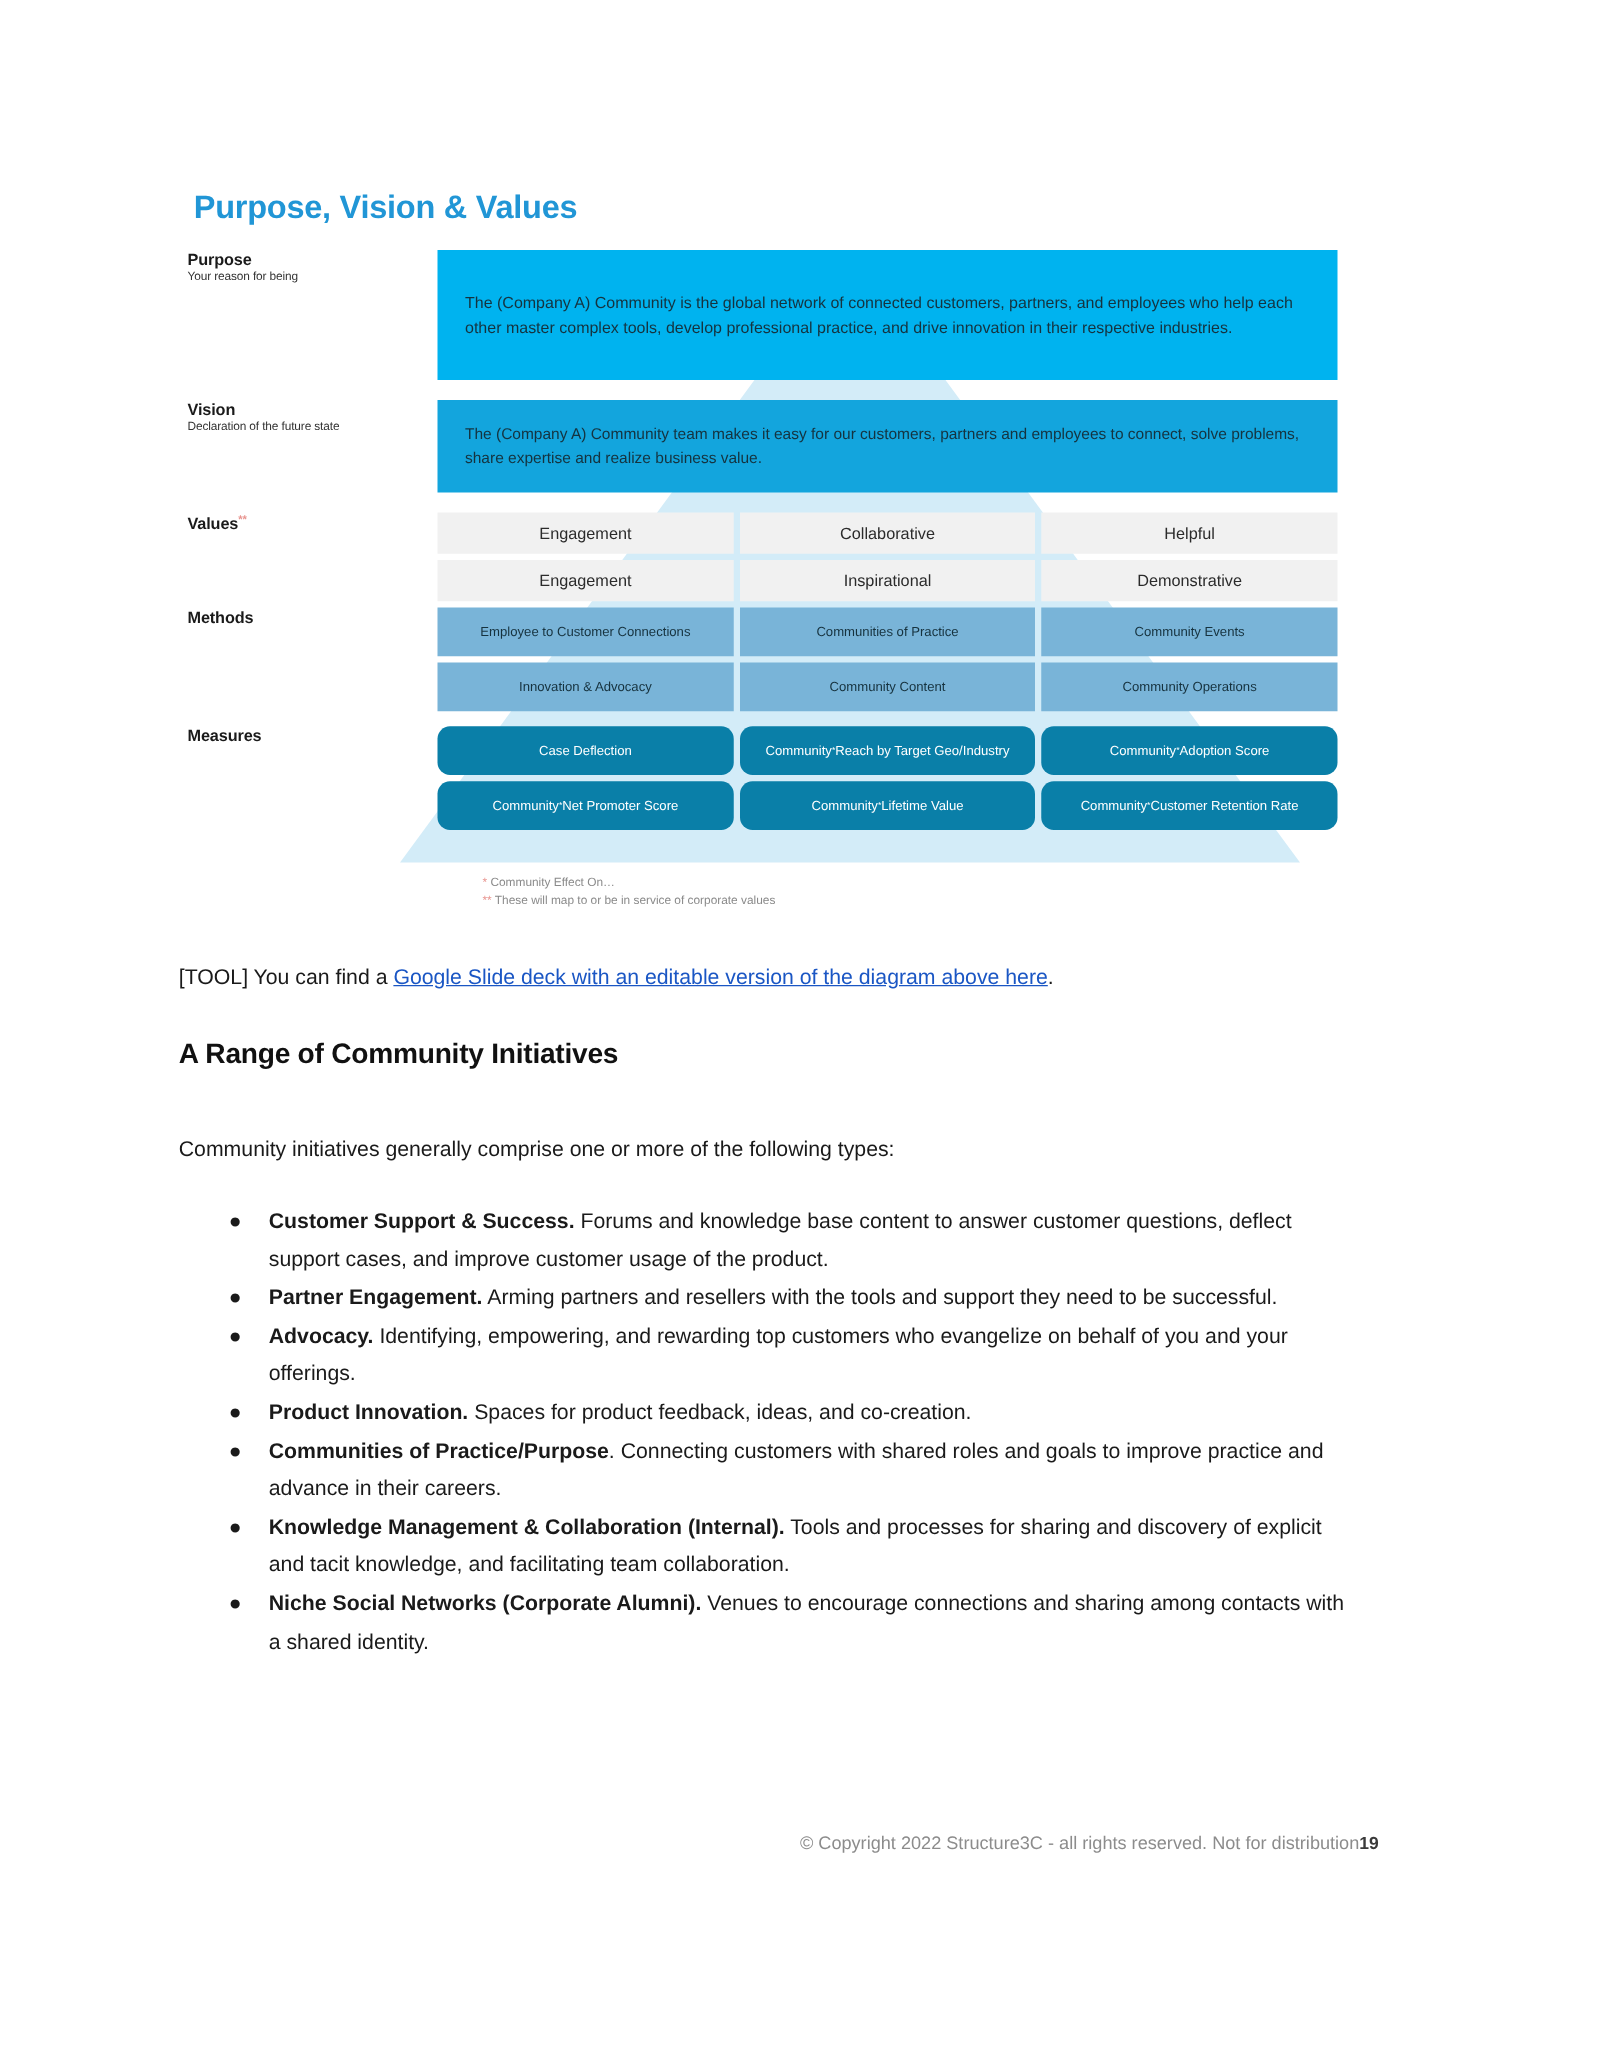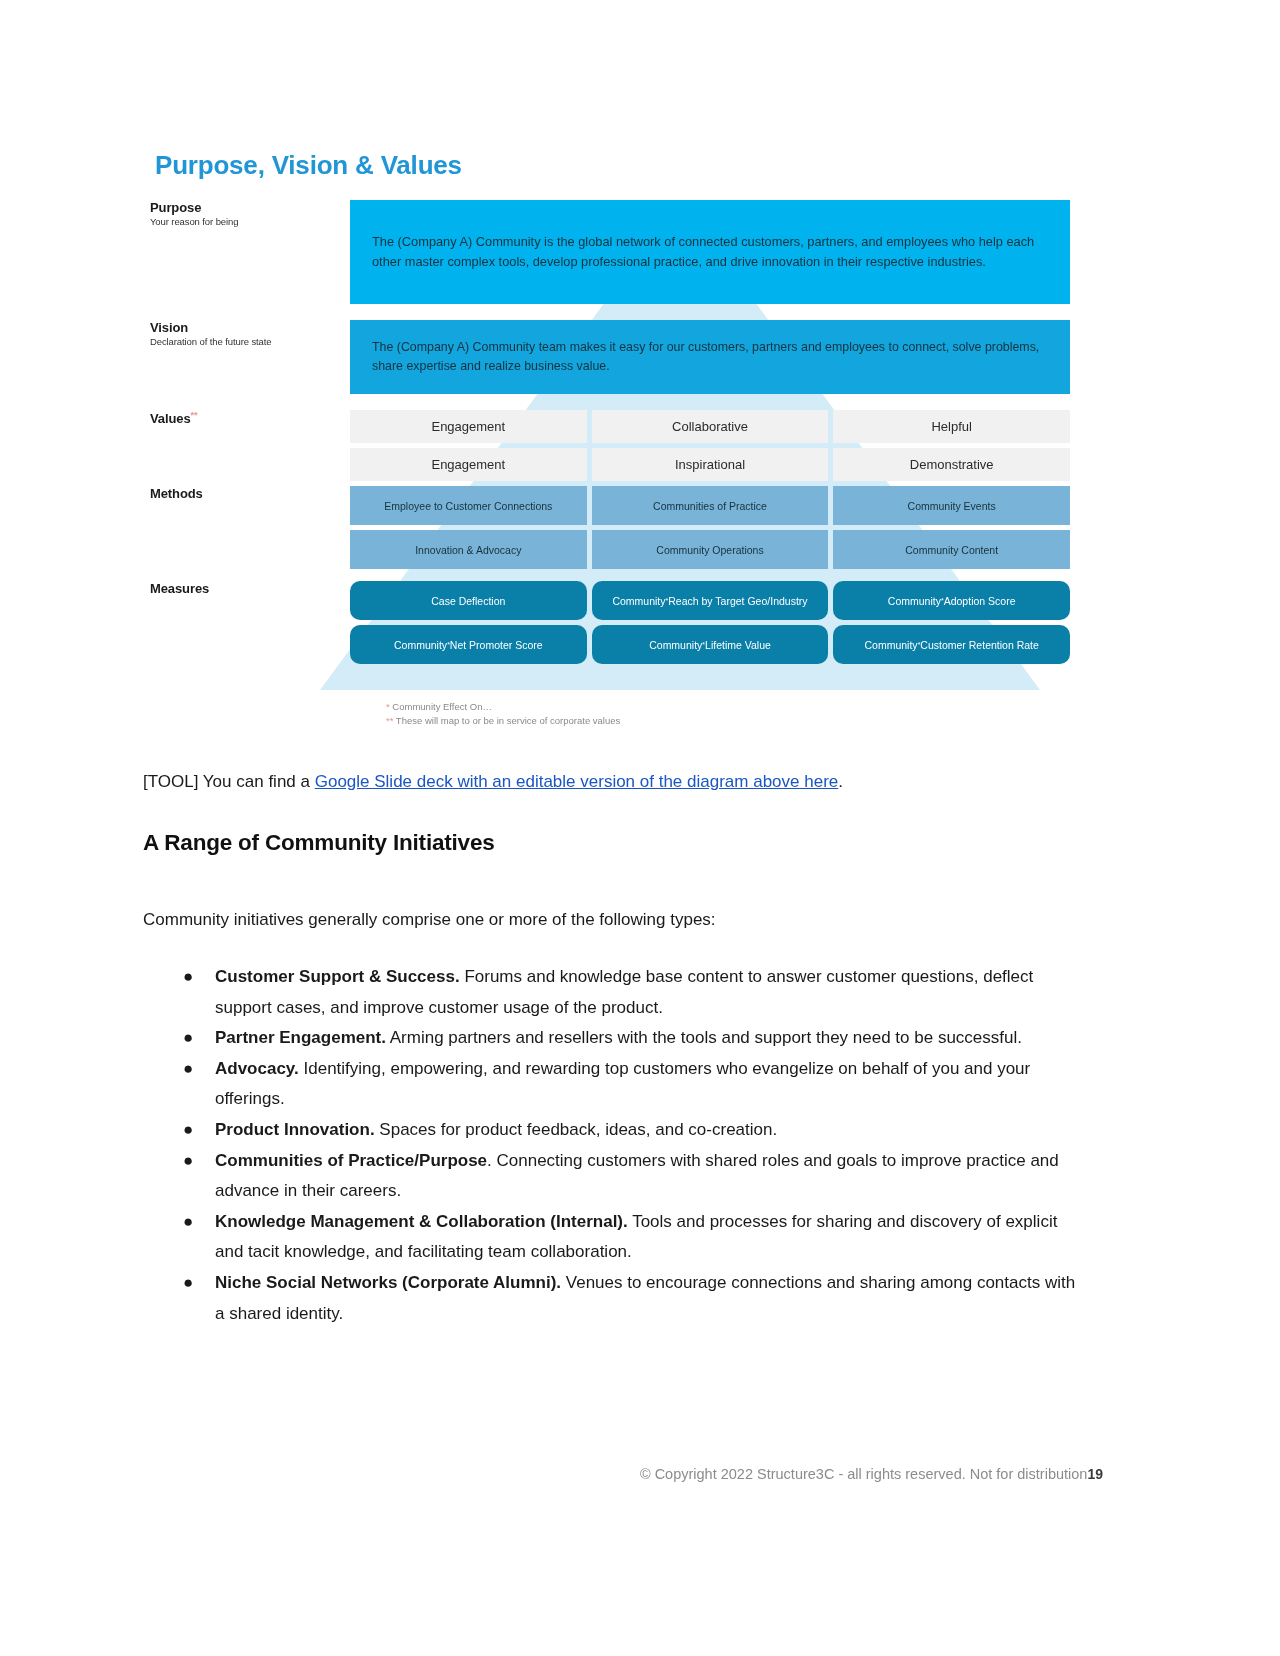--- a/index.html
+++ b/index.html
@@ -317,22 +317,22 @@
           <div class="cell cell-method">Community Events</div>
         </div>
       </div>
 
       <div class="gap-sm"></div>
 
       <div class="drow">
         <div class="rowlabel"></div>
         <div class="rowcells">
           <div class="cell cell-method">Innovation &amp; Advocacy</div>
+          <div class="cell cell-method">Community Content</div>
           <div class="cell cell-method">Community Operations</div>
-          <div class="cell cell-method">Community Content</div>
         </div>
       </div>
 
       <div class="gap-md"></div>
 
       <div class="drow">
         <div class="rowlabel">
           <div class="lbl-main">Measures</div>
         </div>
         <div class="rowcells">

